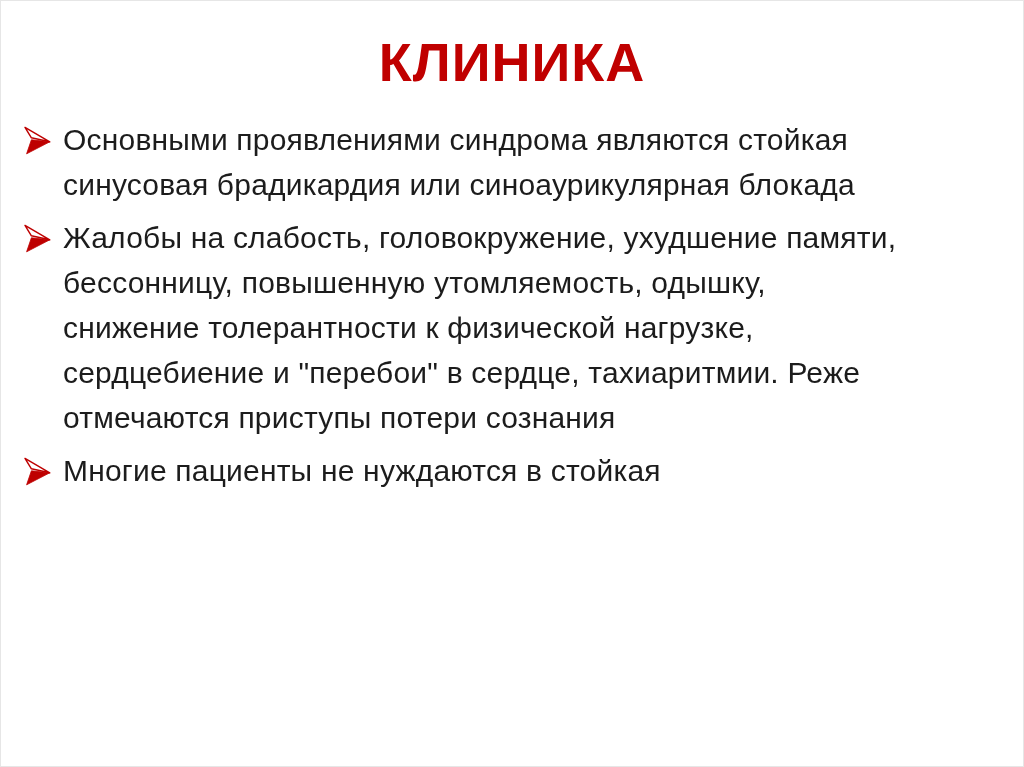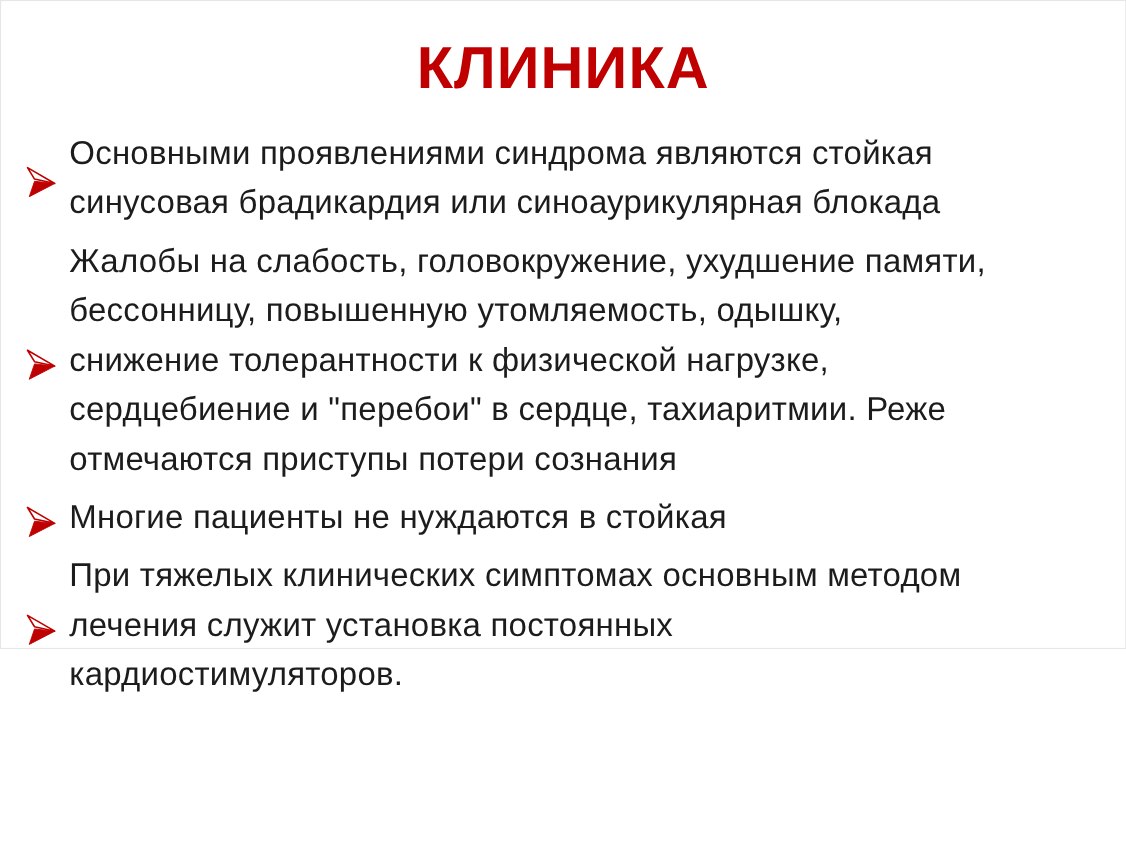--- a/index.html
+++ b/index.html
@@ -13,42 +13,42 @@
   html, body { margin: 0; padding: 0; }
   body {
     width: 1024px; height: 767px;
     background: var(--background);
     font-family: "Liberation Sans", sans-serif;
     overflow: hidden;
   }
   .slide {
     position: absolute;
     left: 0; top: 0;
-    width: 1024px; height: 590px;
+    width: 1024px; height: 767px;
     background: var(--background);
     border: 1px solid var(--border);
   }
   .slide-title {
     margin: 30px 0 0 0;
     text-align: center;
     color: var(--title_red);
     font-size: 54px;
     font-weight: bold;
     line-height: 62px;
     letter-spacing: 1px;
   }
   .bullet-list {
     position: absolute;
     top: 116px;
     left: 20px;
     right: 14px;
   }
   .bullet-item {
     display: flex;
-    align-items: center;
+    align-items: flex-start;
     margin-bottom: 8px;
   }
   .bullet-marker {
     flex: 0 0 42px;
     width: 42px;
     padding-top: 8px;
   }
   .bullet-marker svg { display: block; }
   .bullet-text {
     margin: 0;
@@ -96,26 +96,15 @@
     <div class="bullet-item">
       <span class="bullet-marker">
         <svg width="32" height="32" viewBox="0 0 40 40">
           <polygon points="5,3 36,21 13,16" fill="#FFFFFF" stroke="var(--marker_red)" stroke-width="1.8" stroke-linejoin="round"></polygon>
           <polygon points="13,18.5 36,21 7,36" fill="var(--marker_red)" stroke="var(--marker_red)" stroke-width="1" stroke-linejoin="round"></polygon>
         </svg>
       </span>
       <p class="bullet-text">Многие пациенты не нуждаются в стойкая</p>
     </div>
 
-    <div class="bullet-item">
-      <span class="bullet-marker">
-        <svg width="32" height="32" viewBox="0 0 40 40">
-          <polygon points="5,3 36,21 13,16" fill="#FFFFFF" stroke="var(--marker_red)" stroke-width="1.8" stroke-linejoin="round"></polygon>
-          <polygon points="13,18.5 36,21 7,36" fill="var(--marker_red)" stroke="var(--marker_red)" stroke-width="1" stroke-linejoin="round"></polygon>
-        </svg>
-      </span>
-      <p class="bullet-text">При тяжелых клинических симптомах основным методом
-лечения служит установка постоянных
-кардиостимуляторов.</p>
-    </div>
 
   </div>
 </div>
 
 </body></html>

